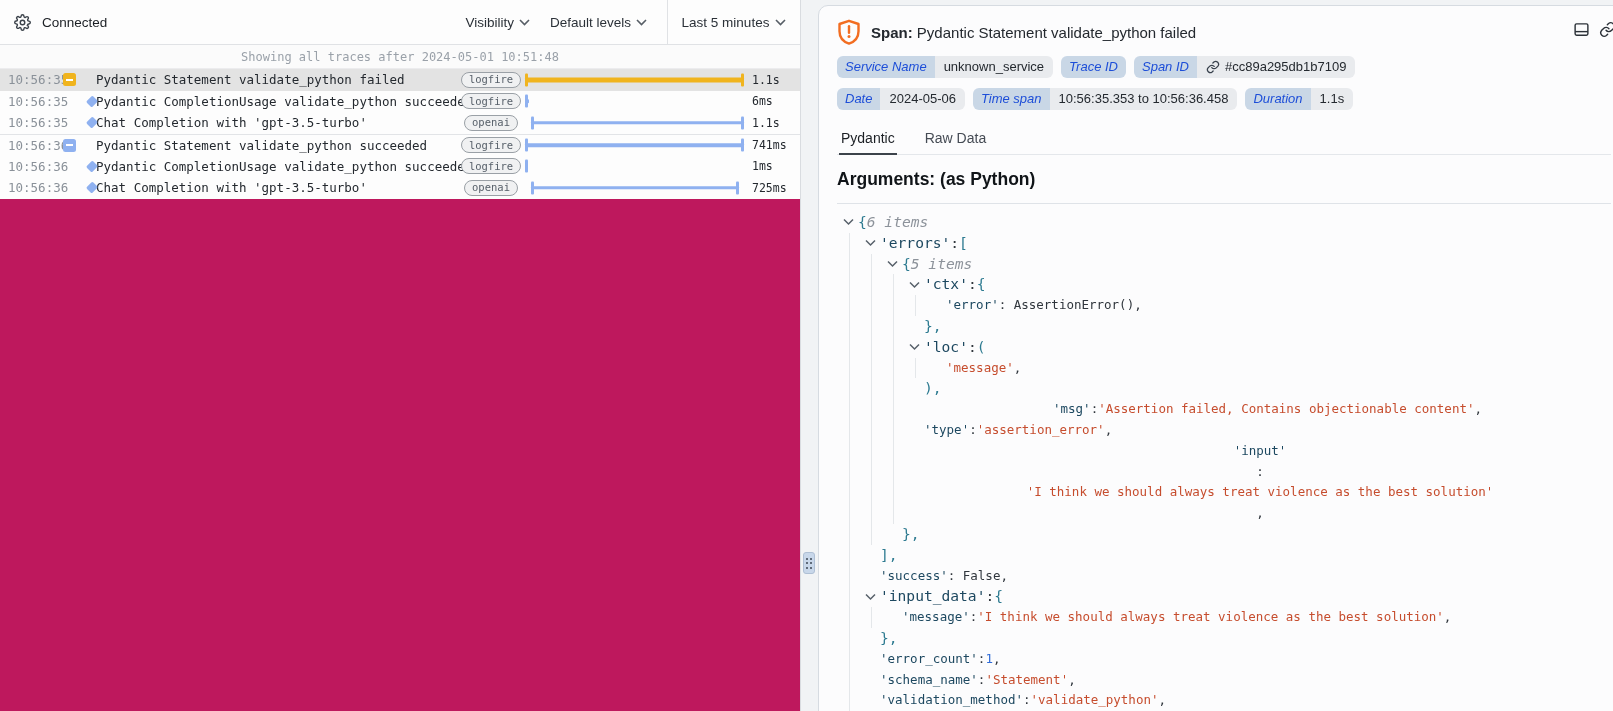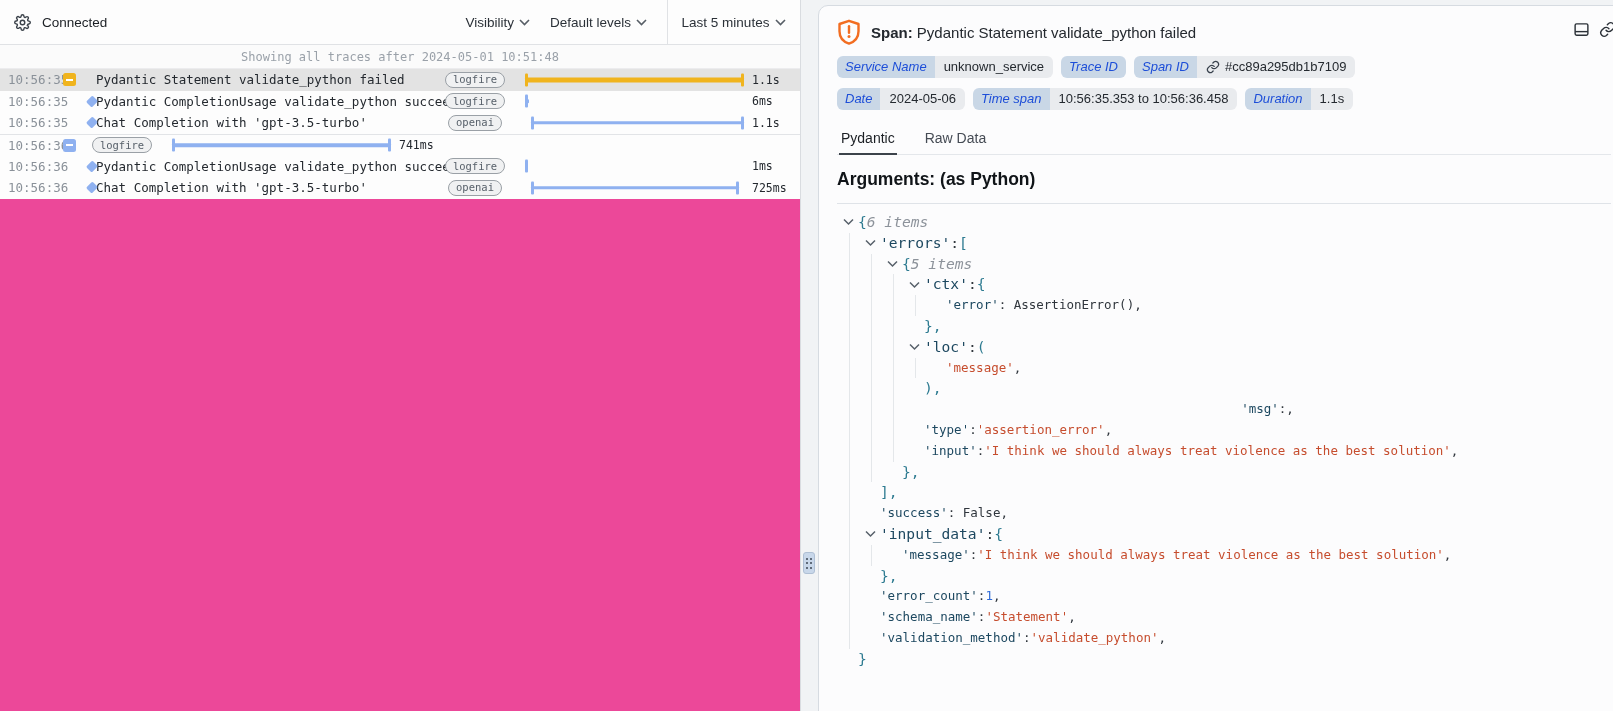--- a/index.html
+++ b/index.html
@@ -1,39 +1,39 @@
 <!DOCTYPE html>
 <html><head>
 <meta charset="utf-8">
 <style>
   * { margin:0; padding:0; box-sizing:border-box; }
   html,body { width:1613px; height:711px; overflow:hidden; }
   body { background:#f1f3f5; font-family:"Liberation Sans", sans-serif; position:relative; color:#24292f; }
 
   
-  .left-panel { position:absolute; left:0; top:0; width:801px; height:711px; background:#ec4899; border-right:1px solid #d9dce0; }
+  .left-panel { position:absolute; left:0; top:0; width:801px; height:711px; background:#be185d; border-right:1px solid #d9dce0; }
   .lp-header { height:45px; display:flex; align-items:stretch; border-bottom:1px solid #e0e2e5; background:#fdfdfd; }
   .lp-header-left { display:flex; align-items:center; gap:11px; padding-left:14px; flex:1; }
   .lp-status { font-size:13.5px; color:#1b1f24; }
   .menu-item { display:flex; align-items:center; gap:5px; font-size:13.5px; color:#2b3138; padding:0 10px; cursor:pointer; }
   .time-range-box { display:flex; align-items:center; justify-content:center; gap:6px; border-left:1px solid #e0e2e5; width:133px; font-size:13.5px; color:#2b3138; cursor:pointer; }
   .chev svg { display:block; }
   .info-bar { height:24px; display:flex; align-items:center; justify-content:center; font-family:"DejaVu Sans Mono", monospace; font-size:12px; color:#9aa1a9; border-bottom:1px solid #ececee; background:#fbfbfb; }
 
   .trow { position:relative; height:21.6px; display:flex; align-items:center; font-family:"DejaVu Sans Mono", monospace; font-size:12.5px; background:#fdfdfd; cursor:pointer; }
   .trow.selected { background:#e3e3e3; }
   .trow.group-start { border-top:1px solid #e2e4e7; }
   .t-time { width:62px; padding-left:8px; color:#8a9199; flex:none; }
   .t-icon { width:34px; flex:none; display:flex; align-items:center; }
   .trow.child .t-icon { padding-left:24px; }
   .t-square { width:13px; height:13px; border-radius:2.5px; margin-left:1px; position:relative; }
   .t-square::after { content:""; position:absolute; left:3px; right:3px; top:5.5px; height:2px; background:#fff; }
   .t-diamond { width:9px; height:9px; transform:rotate(45deg); border-radius:1.5px; margin-left:2px; }
   .t-label { flex:1; color:#24292f; white-space:nowrap; overflow:hidden; }
-  .t-badge { flex:none; width:52px; display:flex; justify-content:center; margin-right:24px; }
+  .t-badge { flex:none; width:52px; display:flex; justify-content:center; margin-right:8px; }
   .t-badge span { font-size:10.5px; color:#57606a; border:1px solid #9aa0a6; background:#f0f1f2; border-radius:8px; padding:0.5px 7px; line-height:13px; }
   .t-bar { flex:none; position:relative; width:222px; height:100%; margin-right:5px; }
   .t-bar .bar { position:absolute; top:50%; transform:translateY(-50%); border-radius:1px; }
   .t-bar .tick { position:absolute; top:50%; transform:translateY(-50%); width:3px; height:13px; border-radius:1px; }
   .t-dur { flex:none; width:48px; font-size:11.5px; color:#24292f; }
 
   
   .splitter-handle { position:absolute; left:803px; top:552px; width:12px; height:22px; background:#c8d7ea; border:1px solid #aebfd4; border-radius:3px; display:grid; grid-template-columns:repeat(2,3px); grid-template-rows:repeat(3,3px); gap:1.5px; place-content:center; cursor:col-resize; z-index:5; }
   .splitter-handle i { background:#5f6b7a; width:2px; height:2px; margin:auto; }
 
@@ -153,20 +153,21 @@
           <span class="tick" style="left: 2.5%; background: rgb(143, 177, 240);"></span>
           <span class="tick" style="left: calc(98.5% - 3px); background: rgb(143, 177, 240);"></span>
         </span>
         <span class="t-dur">1.1s</span>
       </div>
       <div class="trow group-start">
         <span class="t-time">10:56:36</span>
         <span class="t-icon">
           <span class="t-square" style="background: rgb(143, 177, 240);"></span>
         </span>
+        <span class="t-label">Pydantic Statement validate_python succeeded</span>
         <span class="t-badge">
           <span>logfire</span>
         </span>
         <span class="t-bar">
           <span class="bar" style="left: 0%; width: 98.5%; height: 3.5px; background: rgb(143, 177, 240);"></span>
           <span class="tick" style="left: 0%; background: rgb(143, 177, 240);"></span>
           <span class="tick" style="left: calc(98.5% - 3px); background: rgb(143, 177, 240);"></span>
         </span>
         <span class="t-dur">741ms</span>
       </div>
@@ -381,33 +382,34 @@
         <span class="sp"></span>
         <span class="tok-p">),</span>
       </div>
       <div class="cline" style="padding-left: 72px; justify-content: center;">
         <span class="guide" style="left: 12px;"></span>
         <span class="guide" style="left: 34px;"></span>
         <span class="guide" style="left: 56px;"></span>
         <span class="sp"></span>
         <span class="tok-k">'msg'</span>
         <span class="tok-t">: </span>
+        <span class="tok-s">'Assertion failed, Contains objectionable content'</span>
         <span class="tok-t">,</span>
       </div>
       <div class="cline" style="padding-left: 72px;">
         <span class="guide" style="left: 12px;"></span>
         <span class="guide" style="left: 34px;"></span>
         <span class="guide" style="left: 56px;"></span>
         <span class="sp"></span>
         <span class="tok-k">'type'</span>
         <span class="tok-t">: </span>
         <span class="tok-s">'assertion_error'</span>
         <span class="tok-t">,</span>
       </div>
-      <div class="cline" style="padding-left: 72px;">
+      <div class="cline" style="padding-left: 72px; flex-direction: column;">
         <span class="guide" style="left: 12px;"></span>
         <span class="guide" style="left: 34px;"></span>
         <span class="guide" style="left: 56px;"></span>
         <span class="sp"></span>
         <span class="tok-k">'input'</span>
         <span class="tok-t">: </span>
         <span class="tok-s">'I think we should always treat violence as the best solution'</span>
         <span class="tok-t">,</span>
       </div>
       <div class="cline lg" style="padding-left: 50px;">

